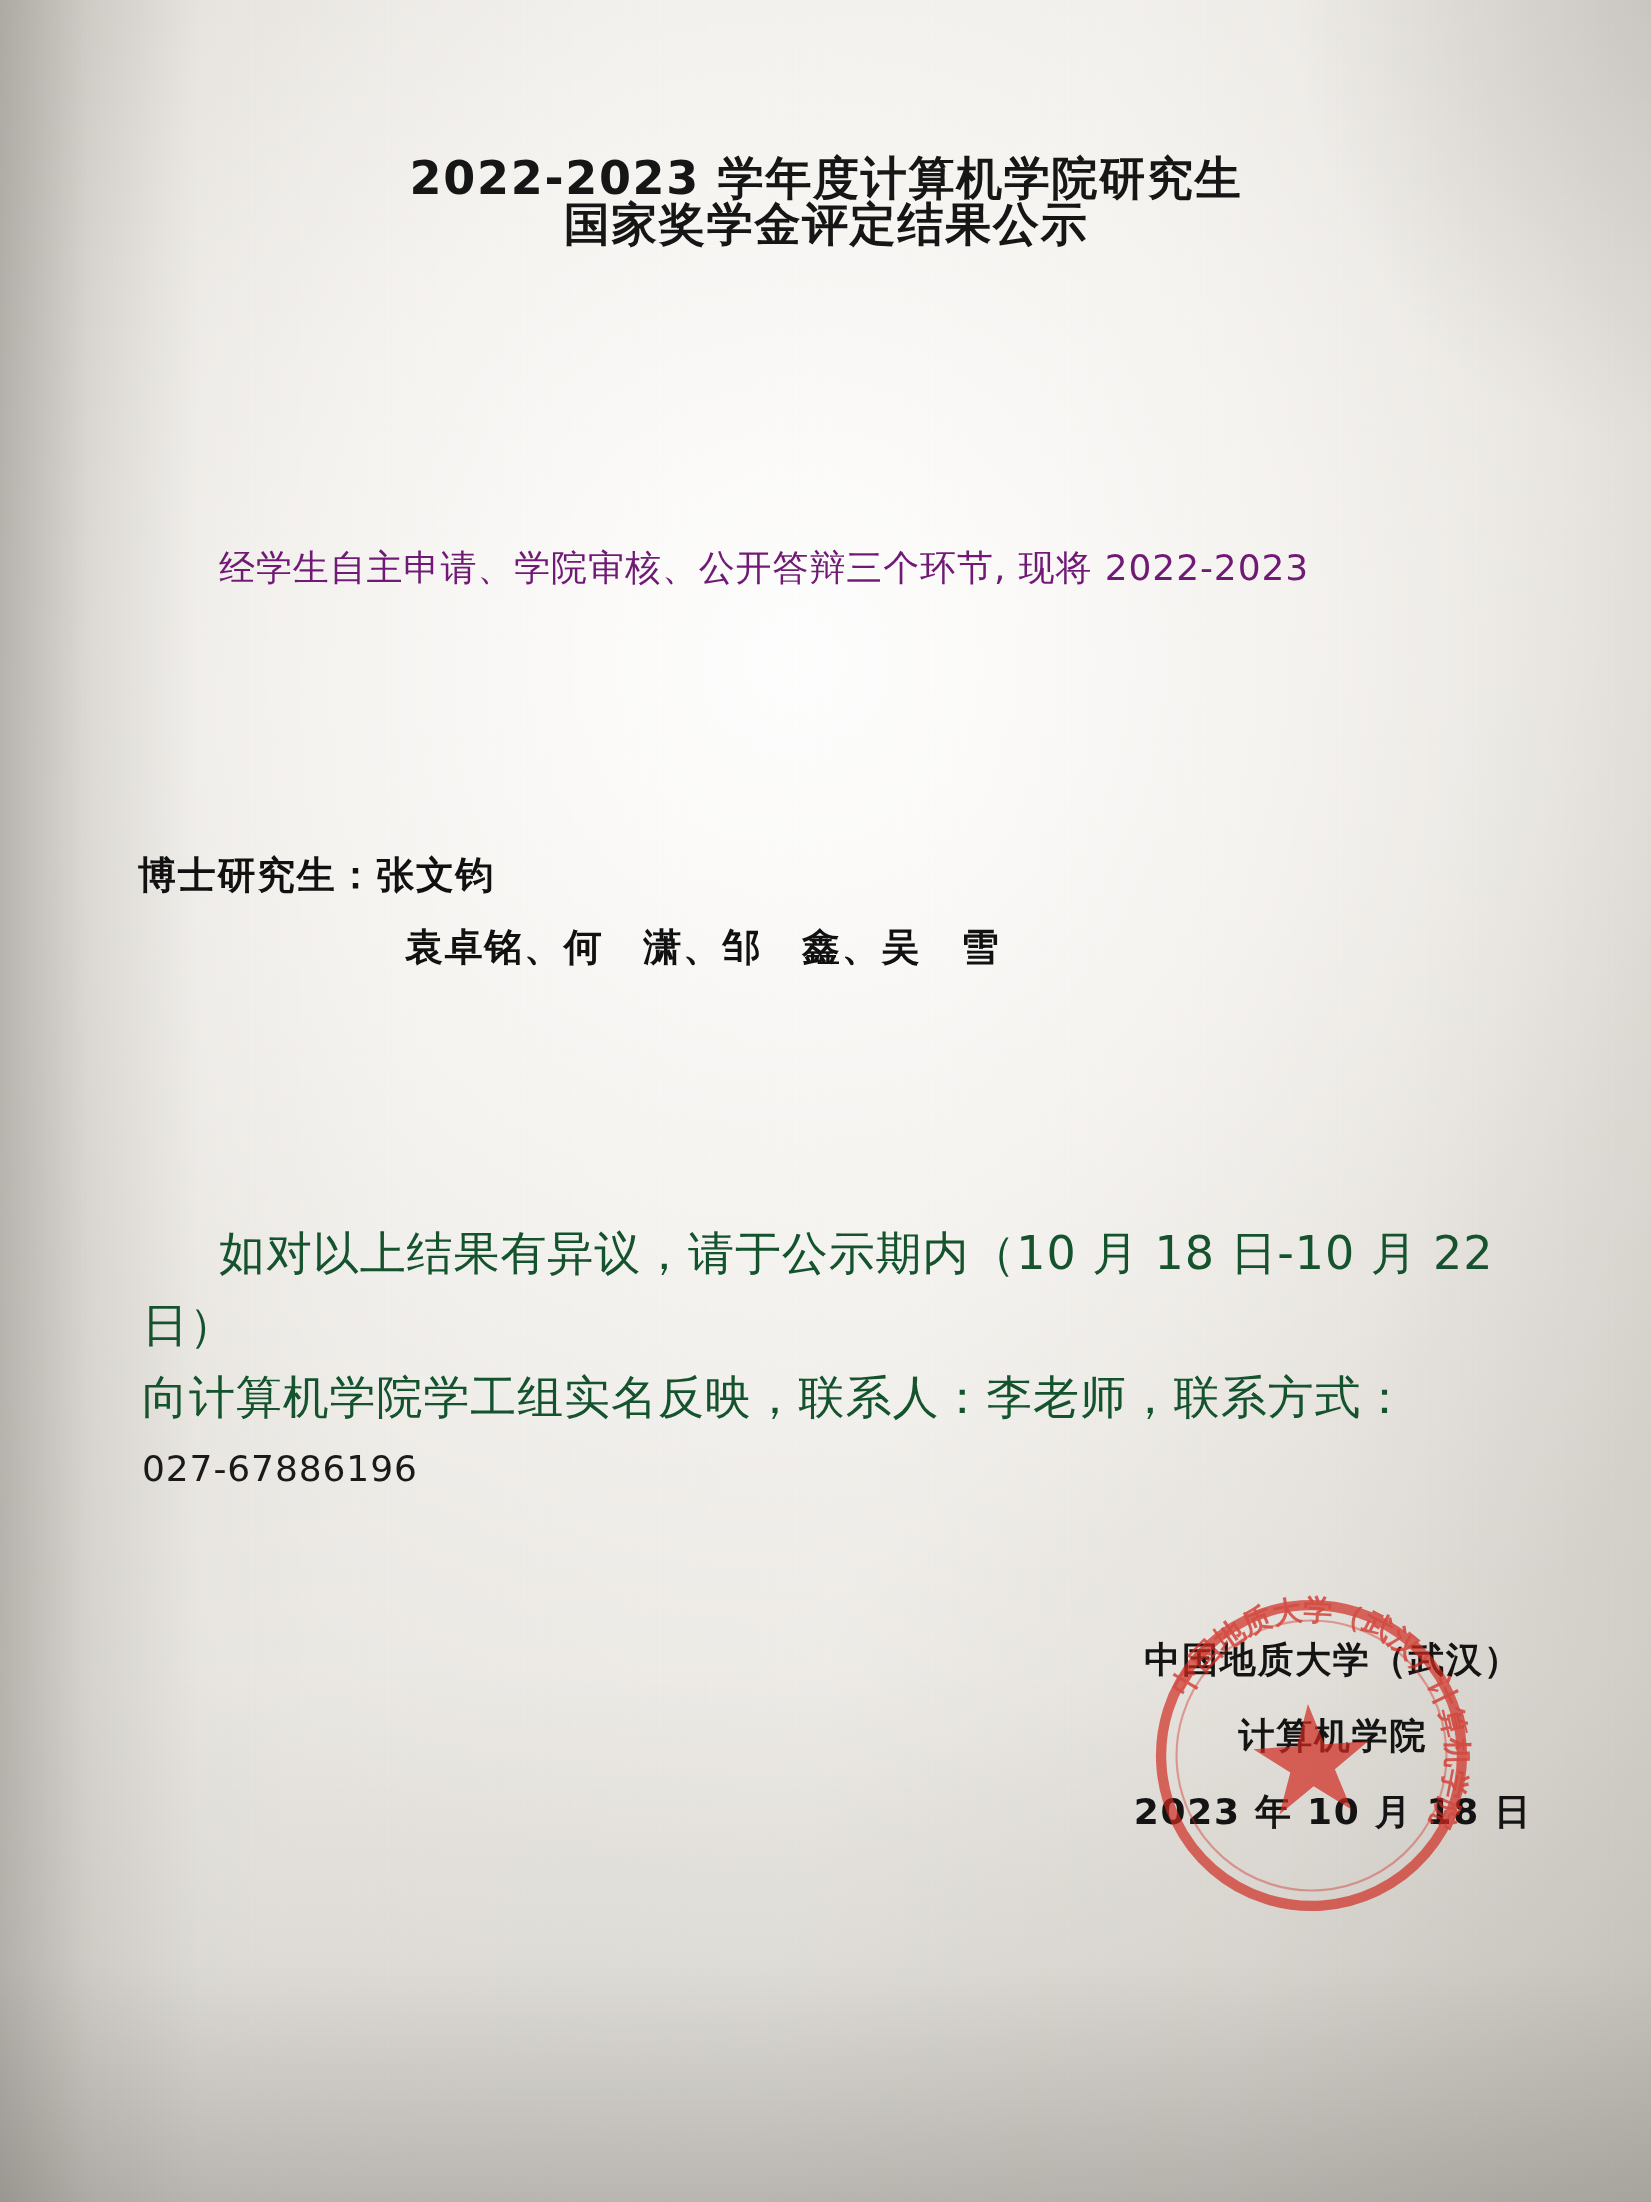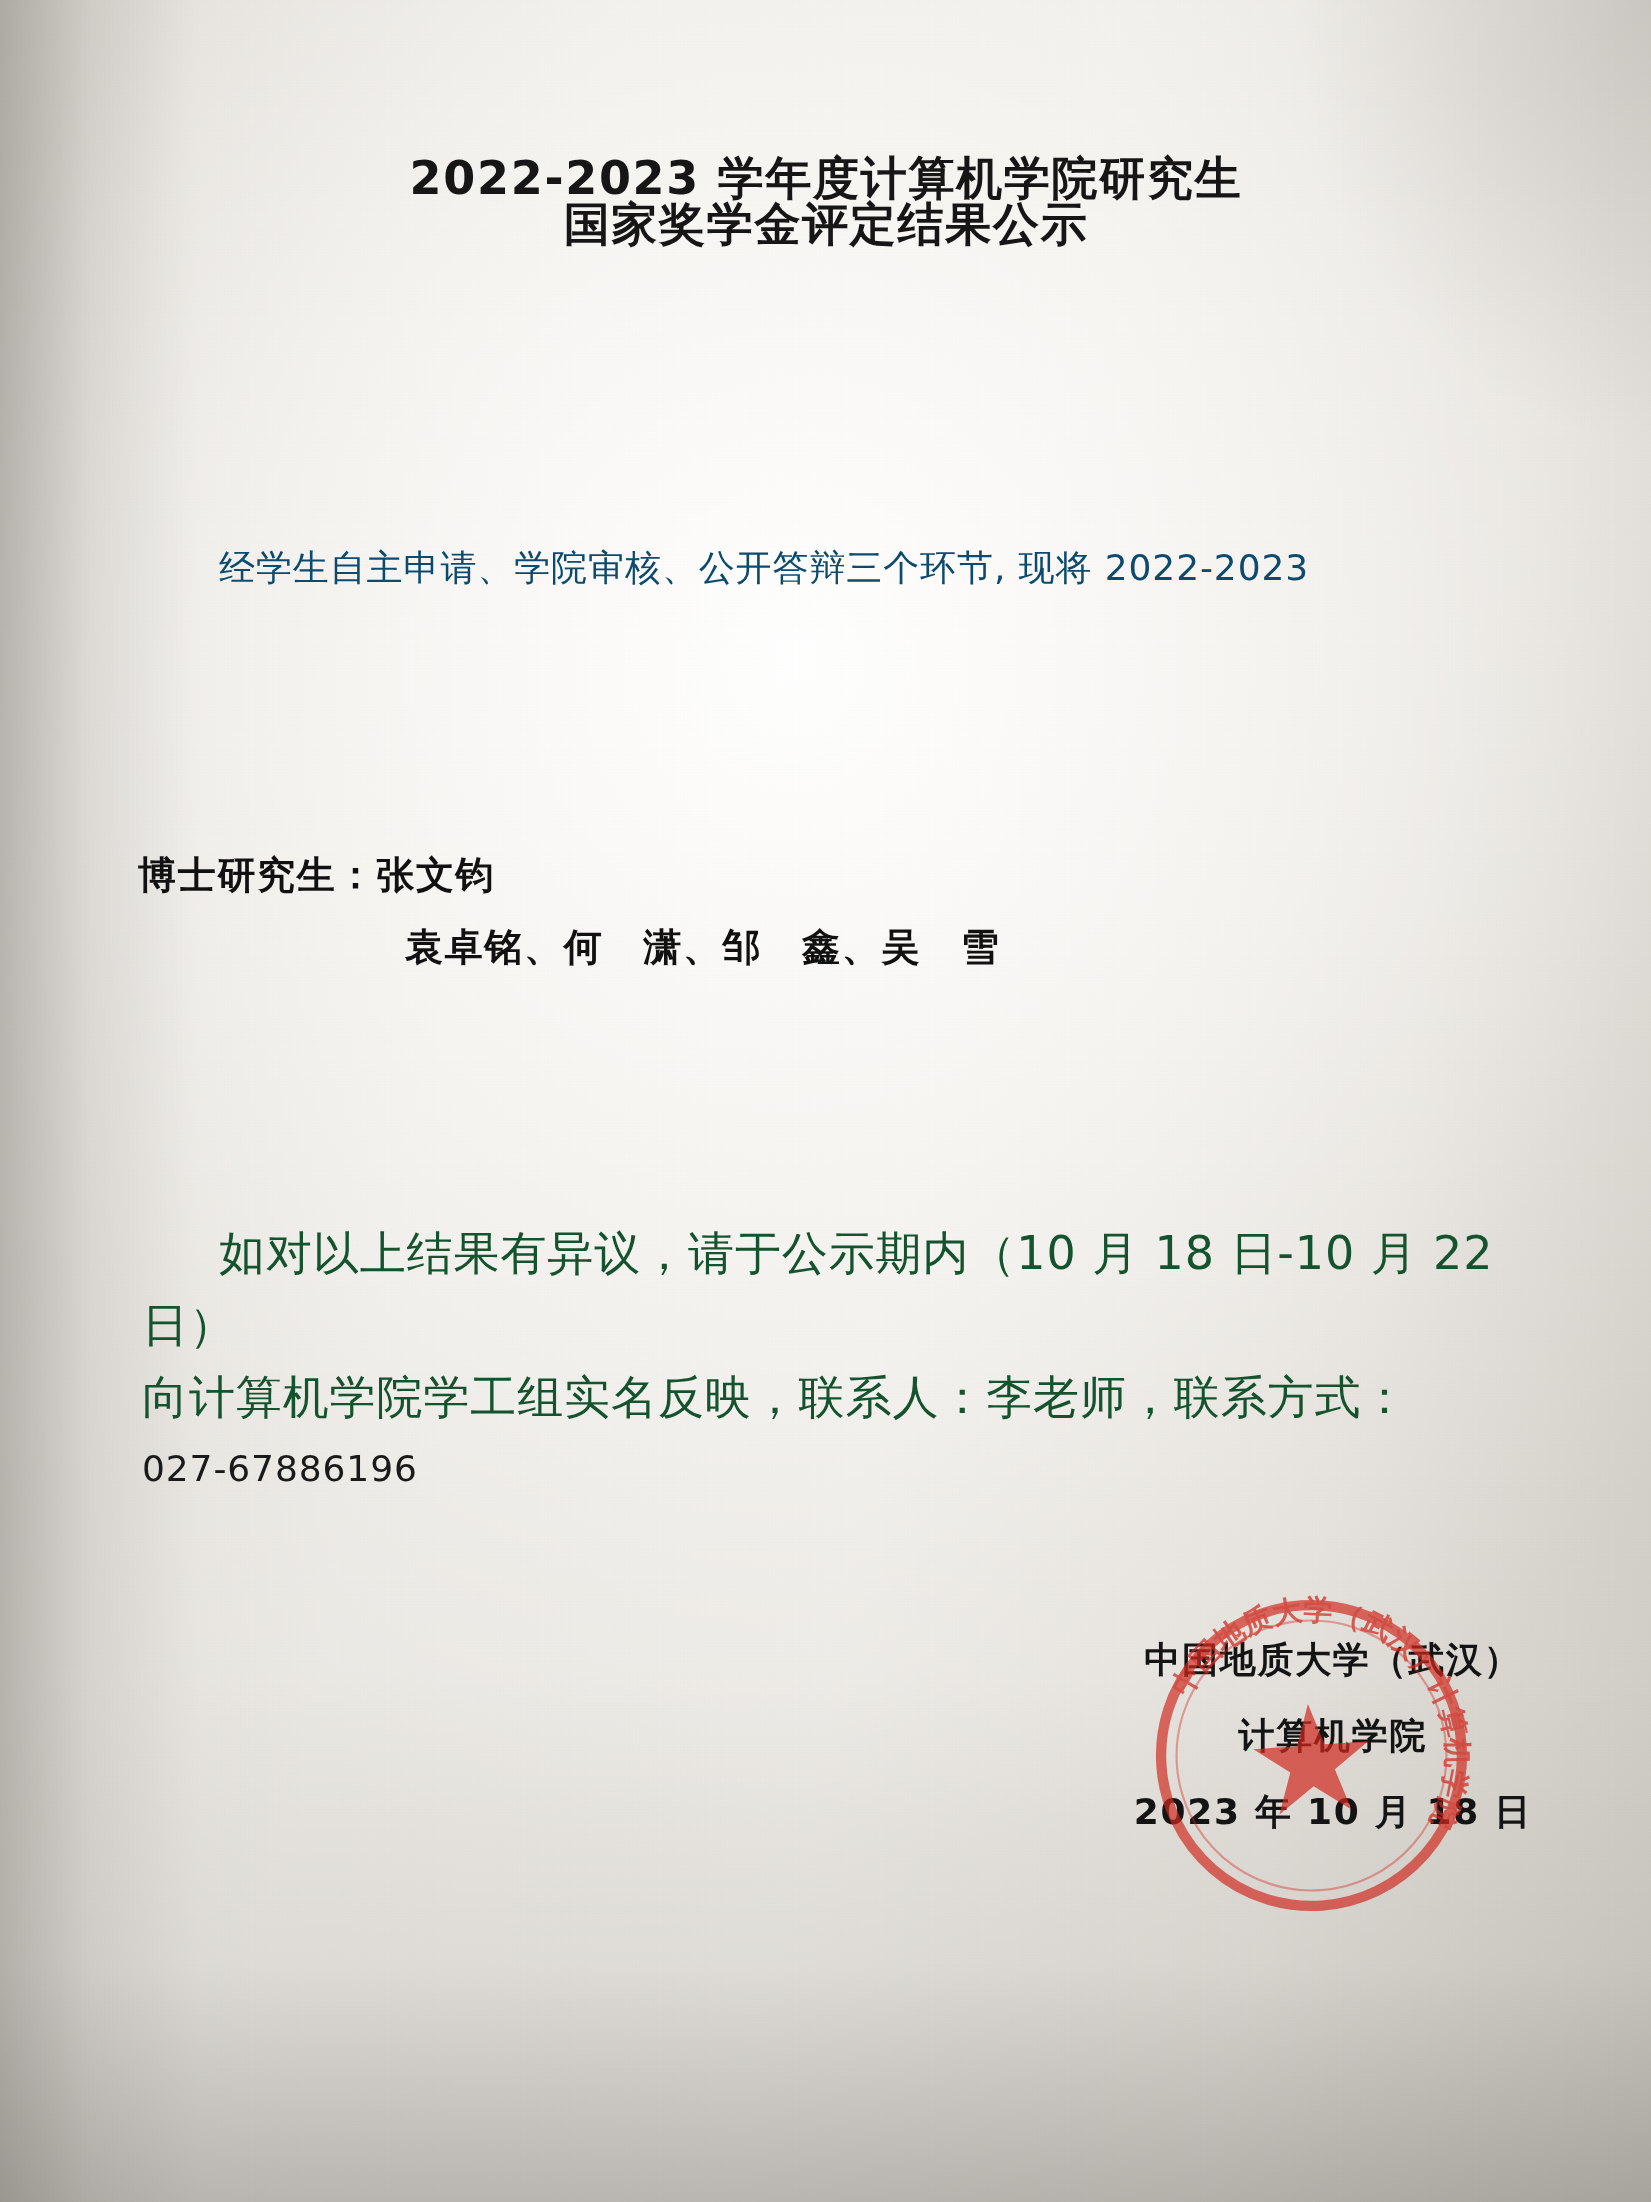--- a/index.html
+++ b/index.html
@@ -79,21 +79,21 @@
 
   .body-block {
     position: absolute;
     left: 142px;
     top: 533px;
     width: 1377px;
   }
   .para {
     font-size: 36px;
     line-height: 69px;
-    color: #0c4a6e;
+    color: #701a75;
     letter-spacing: 0.9px;
   }
   .para .indent {
     display: inline-block;
     width: 77px;
   }
 
   .names-block {
     position: absolute;
     left: 138px;

